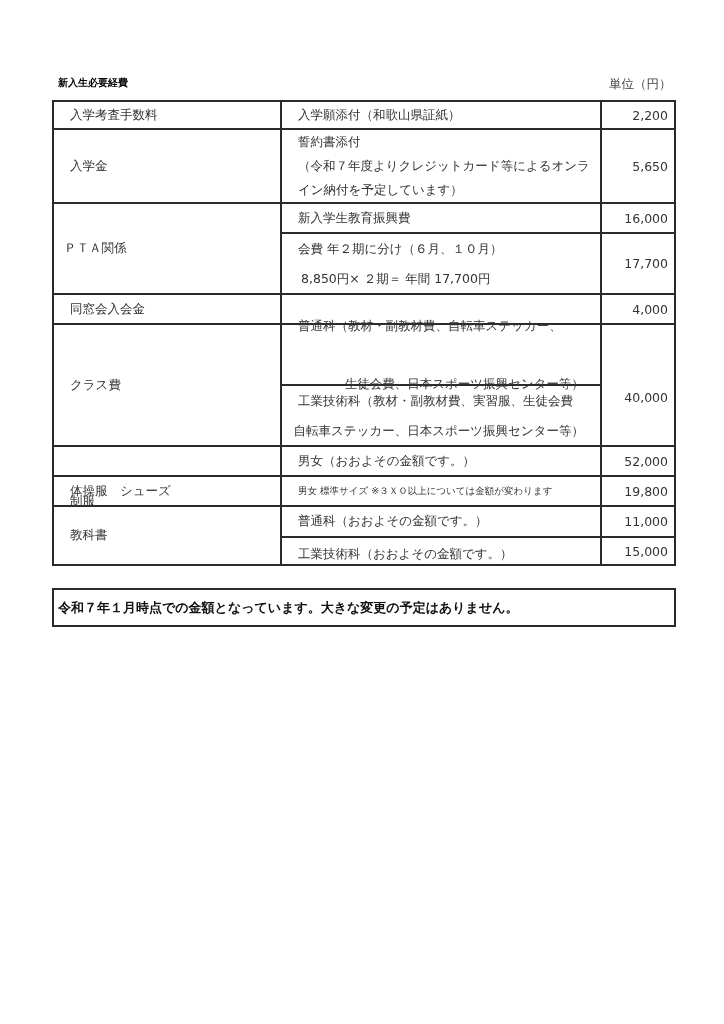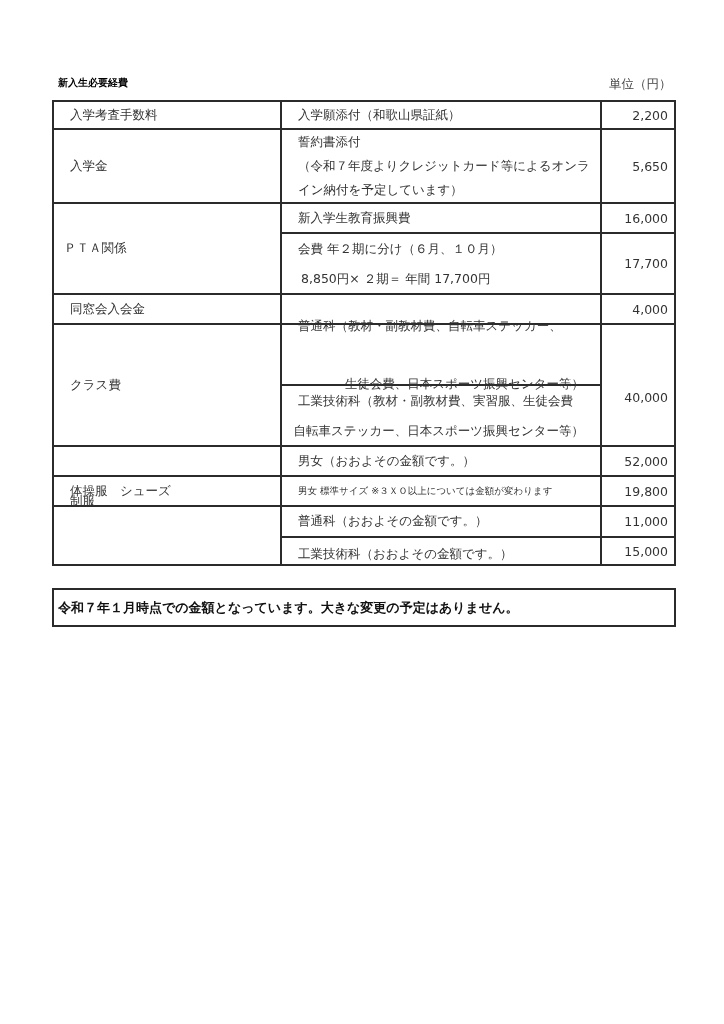--- a/index.html
+++ b/index.html
@@ -97,19 +97,20 @@
   <div class="cell num" style="left:550px;top:225px;width:72px;height:144px;">40,000</div>
 
   <div class="cell" style="left:2px;top:347px;width:226px;height:28px;margin-top:40px;">制服</div>
   <div class="cell" style="left:230px;top:347px;width:318px;height:28px;">男女（おおよその金額です。）</div>
   <div class="cell num" style="left:550px;top:347px;width:72px;height:28px;">52,000</div>
 
   <div class="cell" style="left:2px;top:377px;width:226px;height:28px;">体操服　シューズ</div>
   <div class="cell small" style="left:230px;top:377px;width:318px;height:28px;">男女 標準サイズ ※３ＸＯ以上については金額が変わります</div>
   <div class="cell num" style="left:550px;top:377px;width:72px;height:28px;text-align:center;">19,800</div>
 
+  <div class="cell" style="left:2px;top:407px;width:226px;height:57px;">教科書</div>
   <div class="cell" style="left:230px;top:407px;width:318px;height:29px;">普通科（おおよその金額です。）</div>
   <div class="cell num" style="left:550px;top:407px;width:72px;height:29px;">11,000</div>
   <div class="cell" style="left:230px;top:438px;width:318px;height:32px;">工業技術科（おおよその金額です。）</div>
   <div class="cell num" style="left:550px;top:438px;width:72px;height:26px;">15,000</div>
 </div>
 
 <div class="abs note">令和７年１月時点での金額となっています。大きな変更の予定はありません。</div>
 
 </body></html>

